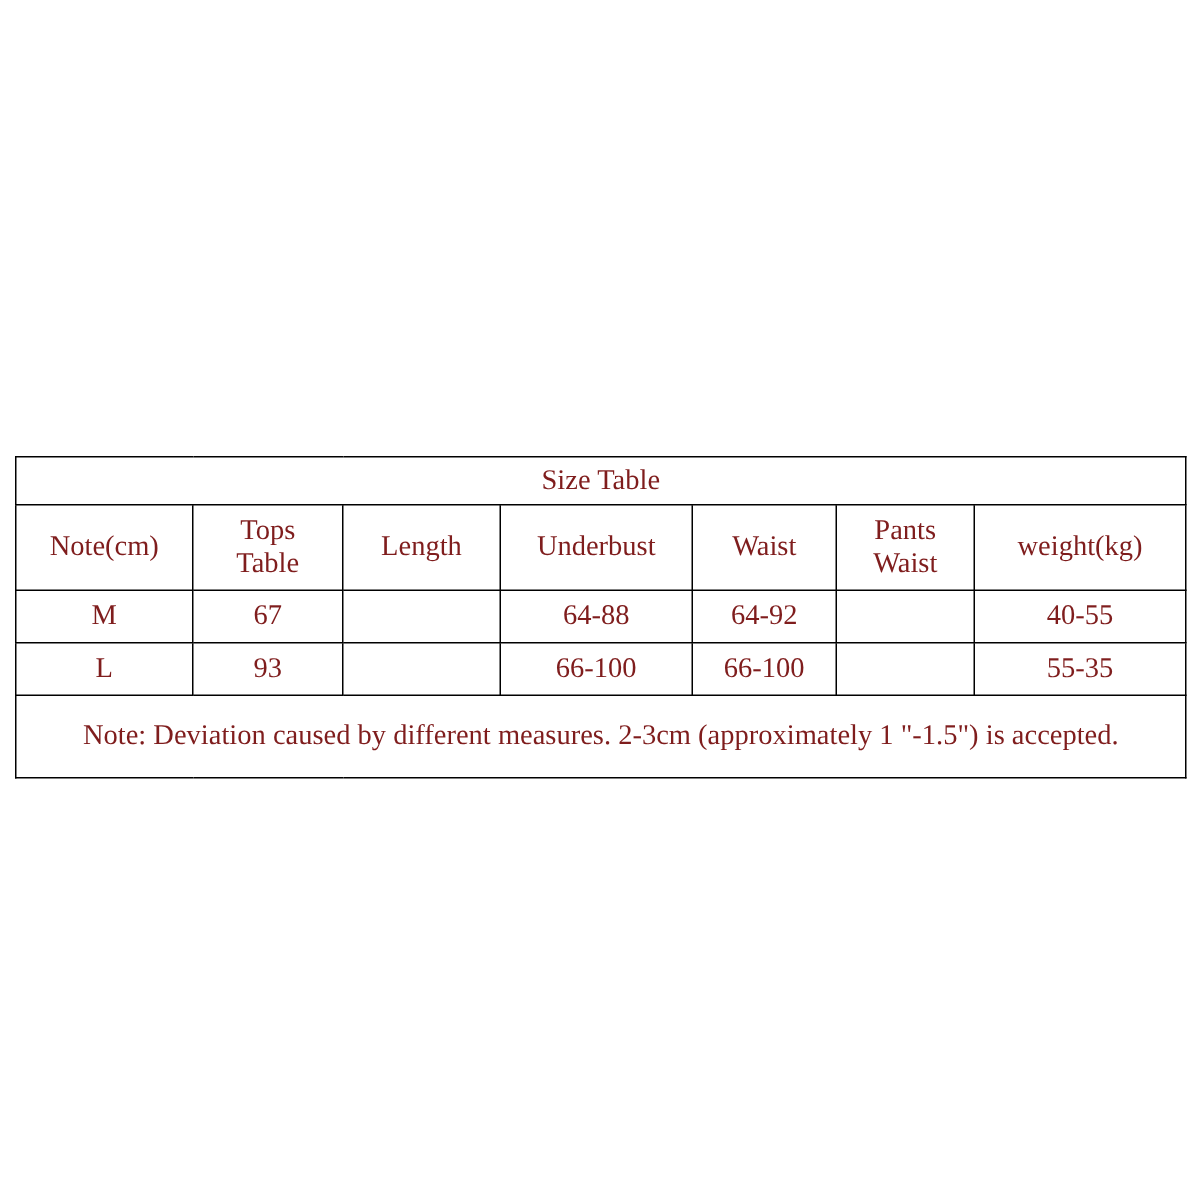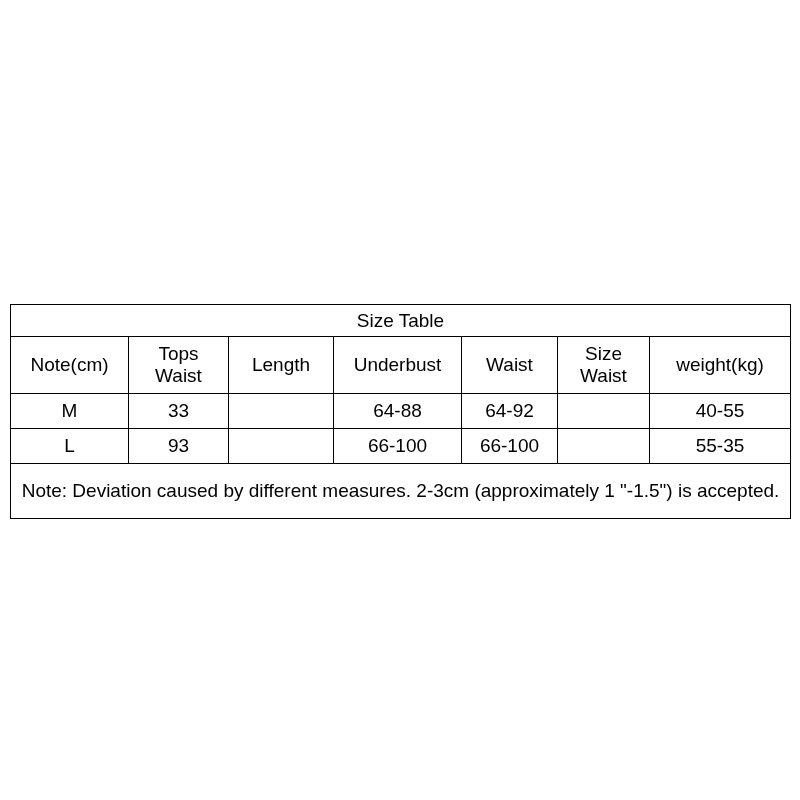--- a/index.html
+++ b/index.html
@@ -28,23 +28,23 @@
   table.size-table {
     width: 780px;
     border-collapse: collapse;
     table-layout: fixed;
     background: #ffffff;
   }
   table.size-table td {
     border: 1px solid #000000;
     text-align: center;
     vertical-align: middle;
-    font-family: Liberation Sans, sans-serif;
+    font-family: Liberation Serif, serif;
     font-size: 19px;
-    color: #000000;
+    color: #7f1d1d;
     padding: 2px 2px;
     line-height: 1.15;
   }
   td.title-cell {
     height: 27px;
     font-size: 19px;
   }
   td.head-cell {
     height: 52px;
     font-size: 19px;
@@ -91,31 +91,31 @@
         <col class="col-6">
         <col class="col-7">
       </colgroup>
       <tbody>
         <tr>
           <td class="title-cell" colspan="7">Size Table</td>
         </tr>
         <tr>
           <td class="head-cell">Note(cm)</td>
           <td class="head-cell head-two-line">Tops
-Waist</td>
+Table</td>
           <td class="head-cell">Length</td>
           <td class="head-cell">Underbust</td>
           <td class="head-cell">Waist</td>
-          <td class="head-cell head-two-line">Size
+          <td class="head-cell head-two-line">Pants
 Waist</td>
           <td class="head-cell">weight(kg)</td>
         </tr>
         <tr>
           <td class="data-cell">M</td>
-          <td class="data-cell">33</td>
+          <td class="data-cell">67</td>
           <td class="data-cell"></td>
           <td class="data-cell">64-88</td>
           <td class="data-cell">64-92</td>
           <td class="data-cell"></td>
           <td class="data-cell">40-55</td>
         </tr>
         <tr>
           <td class="data-cell">L</td>
           <td class="data-cell">93</td>
           <td class="data-cell"></td>

